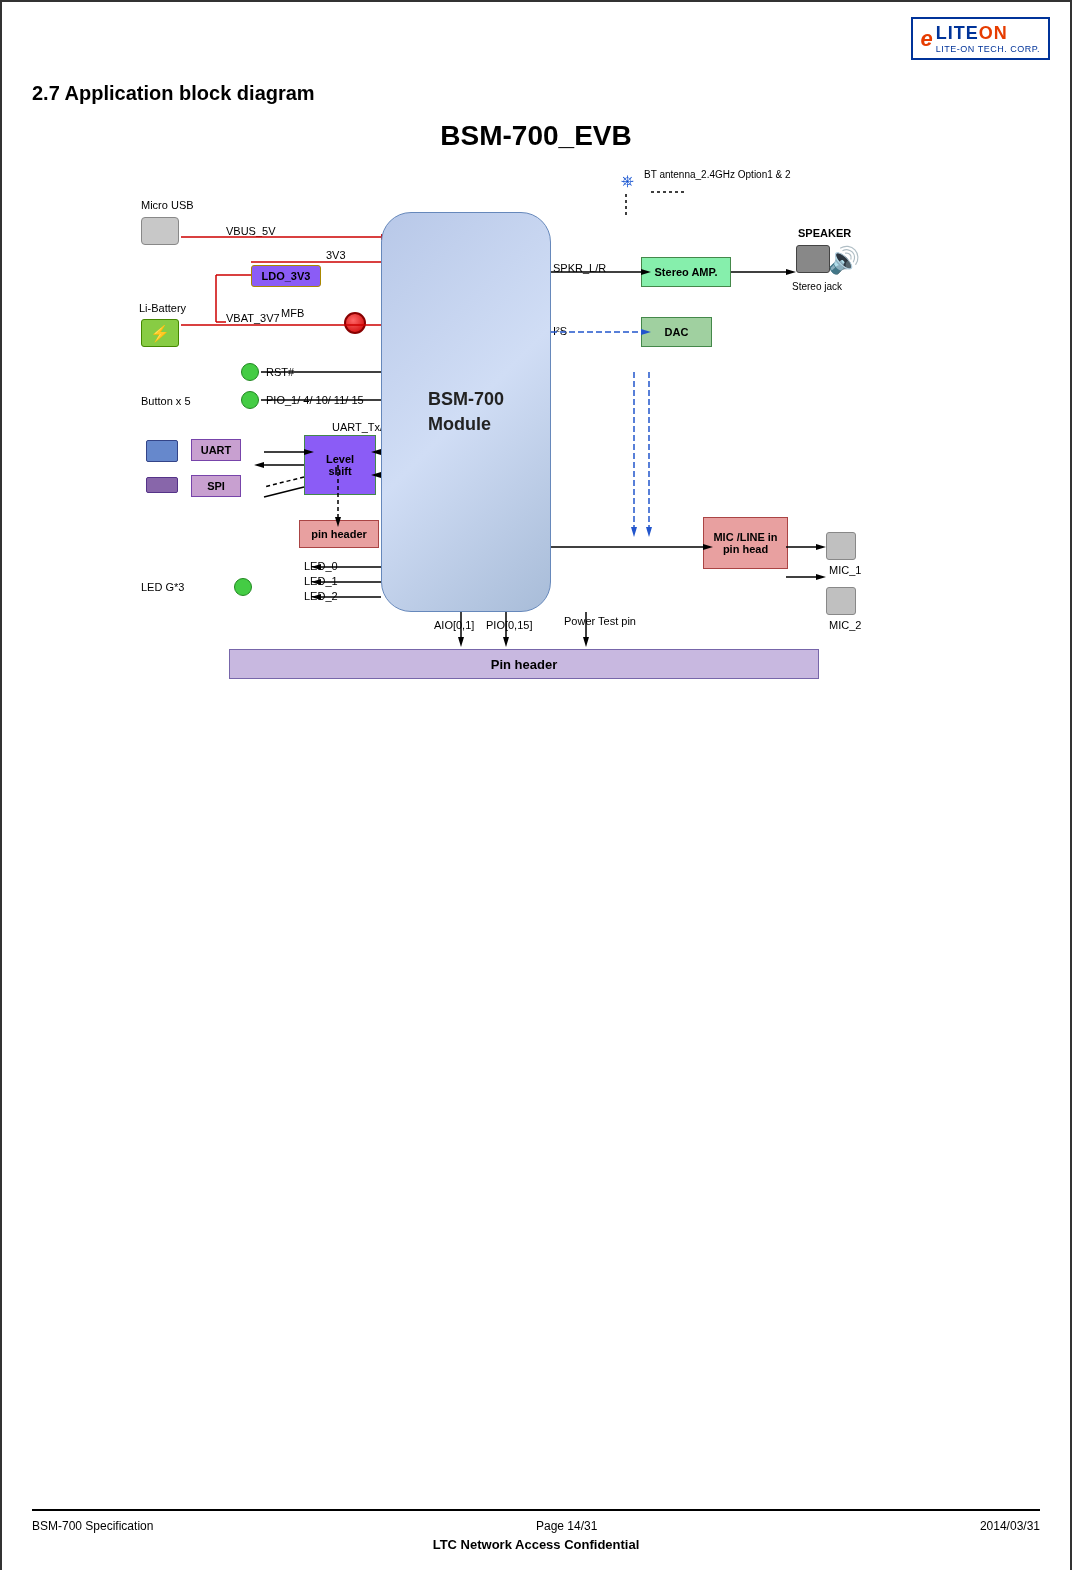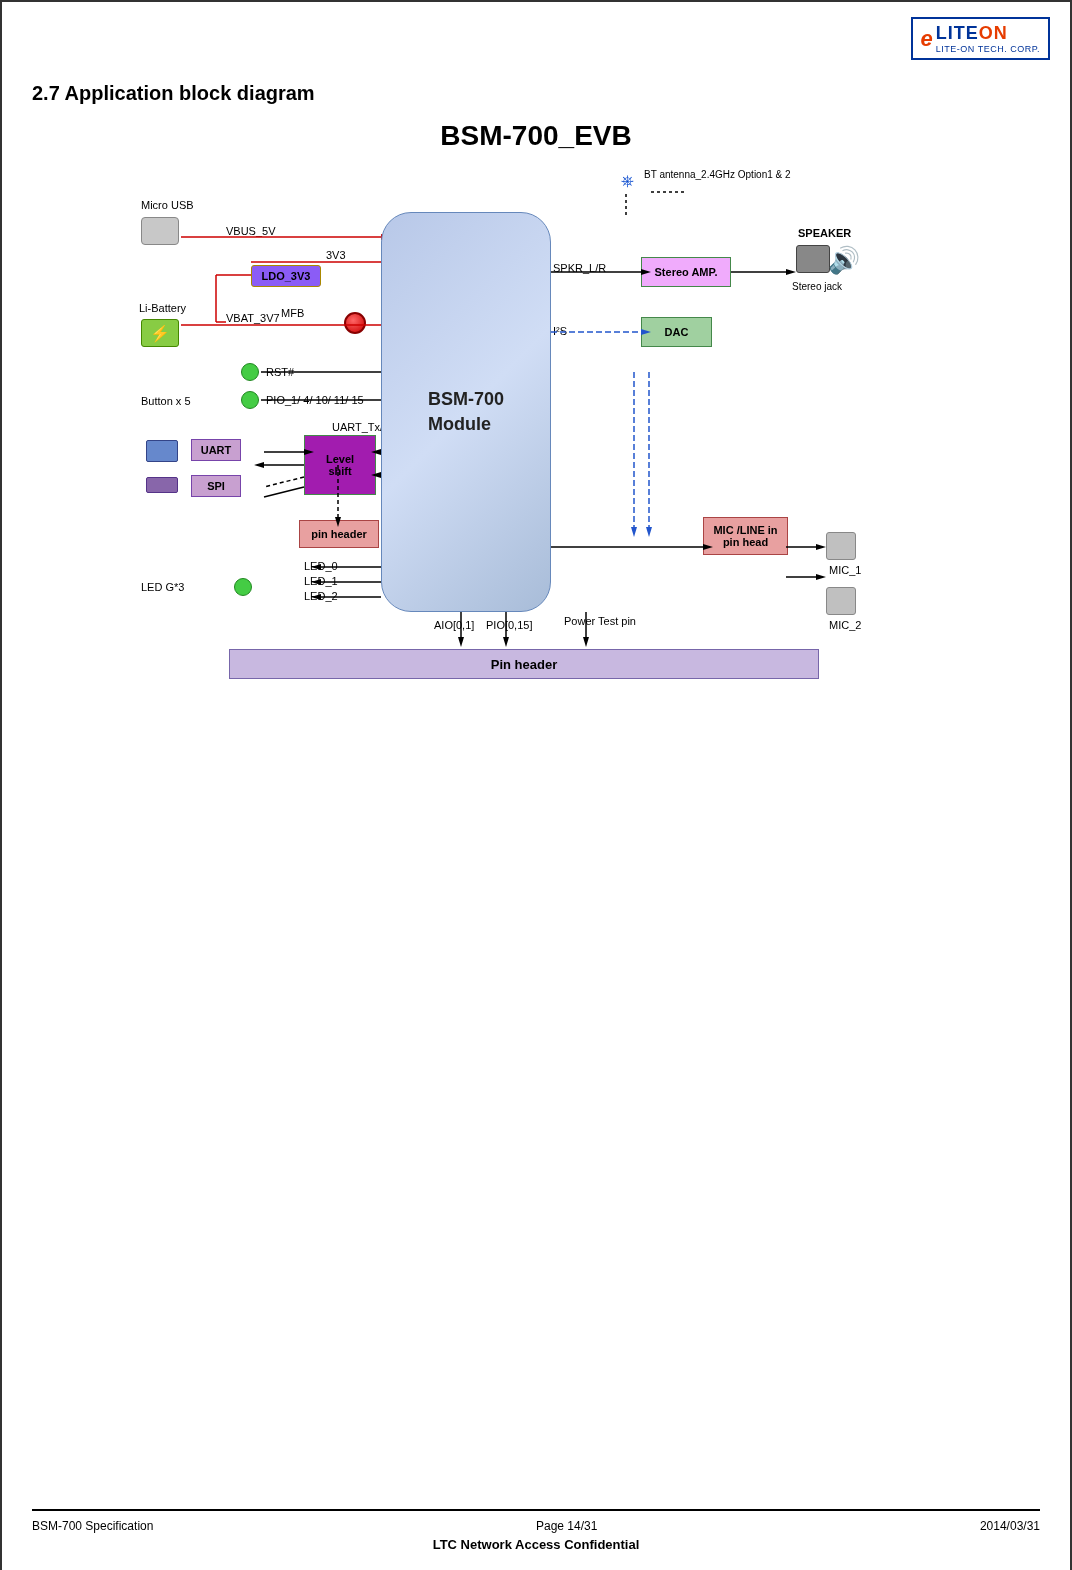--- a/index.html
+++ b/index.html
@@ -114,23 +114,23 @@
       display: flex;
       align-items: center;
       justify-content: center;
       font-size: 11px;
       font-weight: bold;
       text-align: center;
     }
     .box-ldo { background: #8b5cf6; border-color: #aa8800; border-radius: 3px; }
     .box-uart { background: #c8a0d0; border-color: #7744aa; }
     .box-spi { background: #c8a0d0; border-color: #7744aa; }
-    .box-level { background: #a21caf; border-color: #44884a; }
+    .box-level { background: #8b5cf6; border-color: #44884a; }
     .box-pinheader-left { background: #e8a0a0; border-color: #aa4444; }
-    .box-stereoamp { background: #f0abfc; border-color: #44884a; }
+    .box-stereoamp { background: #86efac; border-color: #44884a; }
     .box-dac { background: #a0d0a0; border-color: #44884a; }
     .box-pinheader-right { background: #e8a0a0; border-color: #aa4444; }
     .box-pinheader-bottom { background: #c8b8e0; border-color: #7766aa; }
     
     .green-circle {
       position: absolute;
       width: 18px;
       height: 18px;
       background: #44cc44;
       border-radius: 50%;
@@ -410,21 +410,21 @@
     <div class="label label-bold" style="left:712px; top:70px;">SPEAKER</div>
     <div class="connector-speaker" style="left:710px; top:88px;"></div>
     <div style="position:absolute; left:742px; top:88px; font-size:26px;">🔊</div>
 
     <div class="label" style="left:706px; top:124px; font-size:10px;">Stereo jack</div>
 
     <div class="label" style="left:467px; top:168px;">I²S</div>
 
     <div class="box box-dac" style="left:555px; top:160px; width:71px; height:30px;">DAC</div>
 
-    <div class="box box-pinheader-right" style="left:617px; top:360px; width:85px; height:38px; font-size:11px;">
+    <div class="box box-pinheader-right" style="left:617px; top:360px; width:85px; height:52px; font-size:11px;">
       <div>
         <span style="font-weight:bold;">MIC</span><span> /LINE in</span><br>
         <span>pin head</span>
       </div>
     </div>
 
     <div class="connector-mic" style="left:740px; top:375px;"></div>
     <div class="label" style="left:743px; top:407px;">MIC_1</div>
 
     <div class="connector-mic" style="left:740px; top:430px;"></div>

